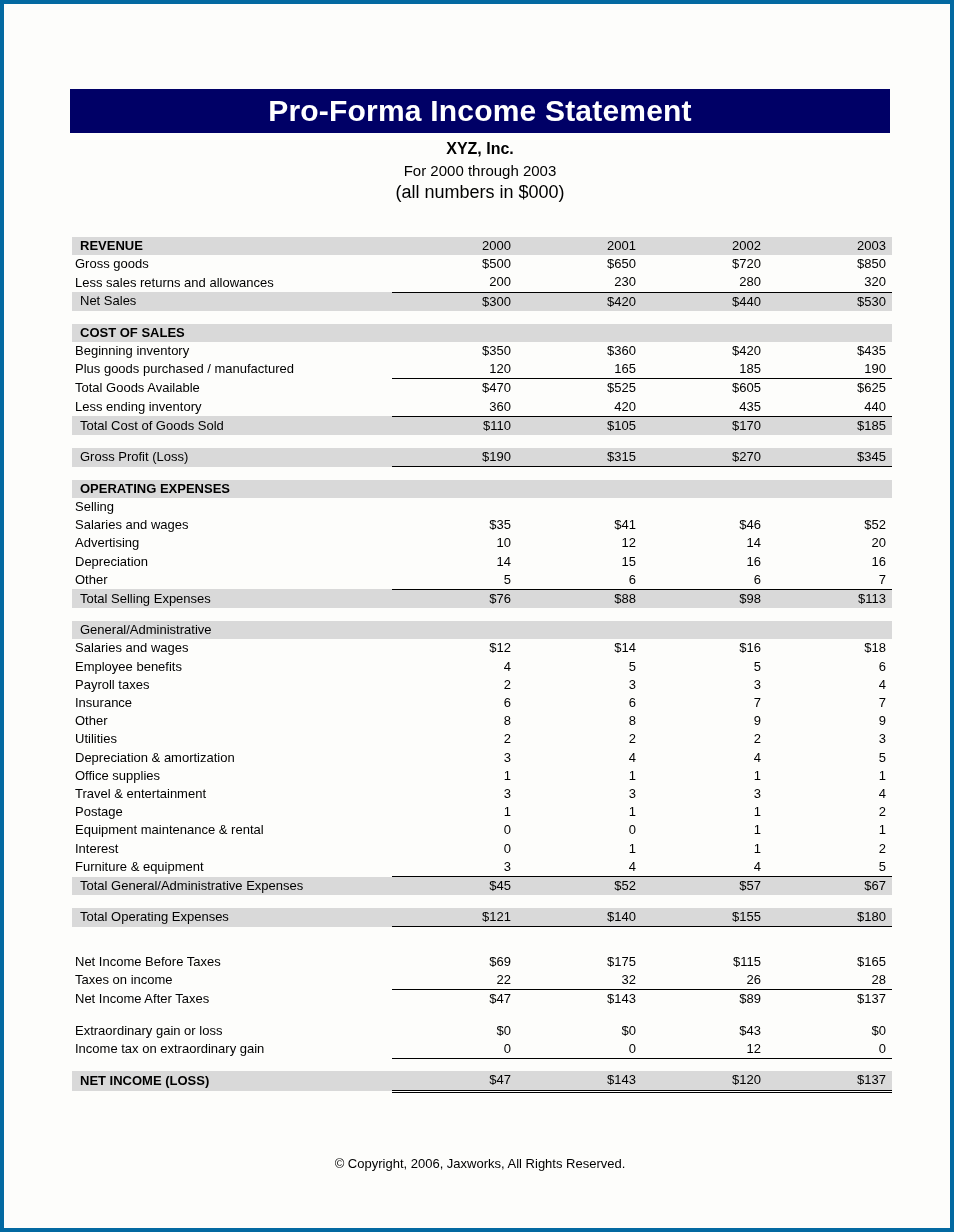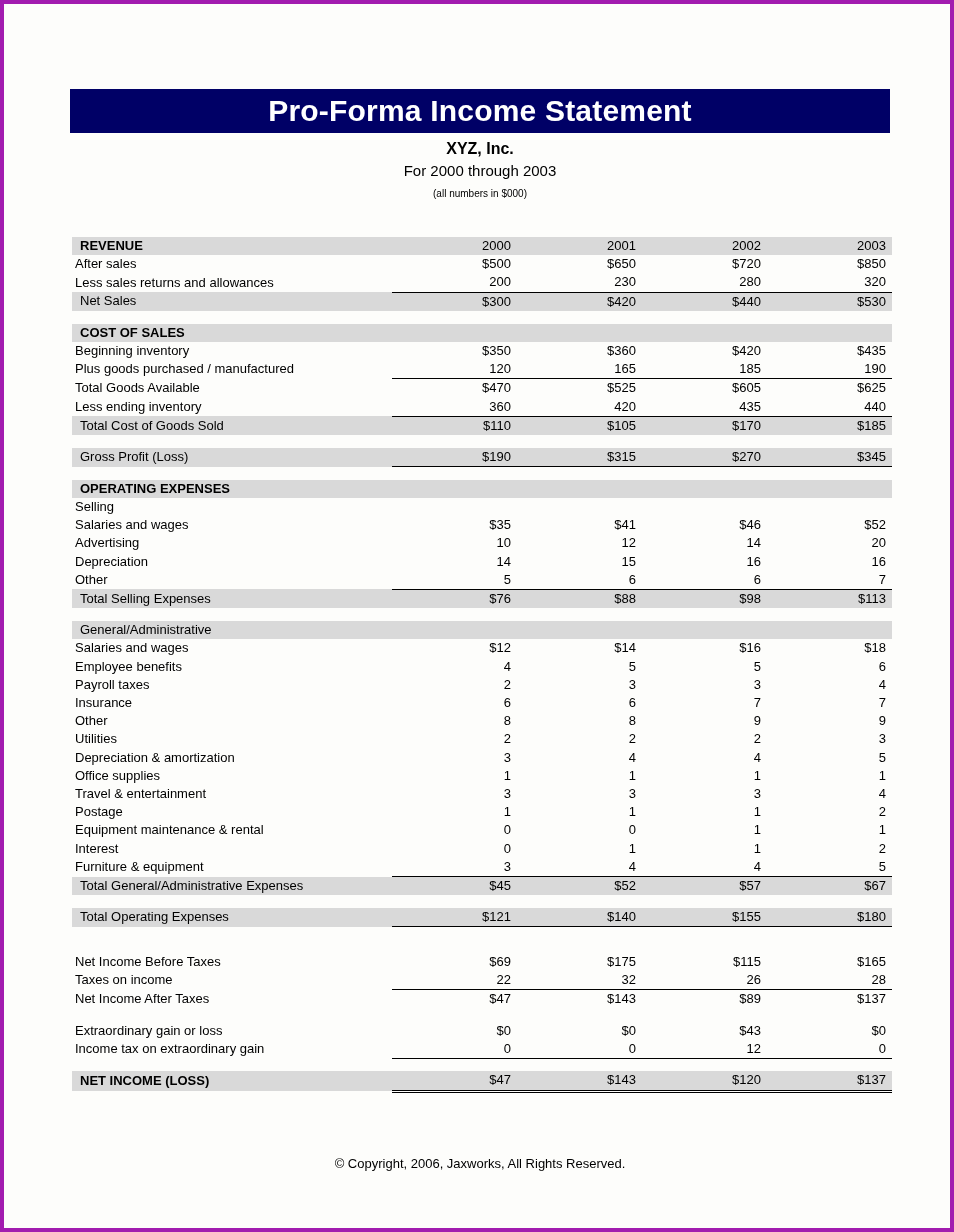--- a/index.html
+++ b/index.html
@@ -12,21 +12,21 @@
     background: #ffffff;
     font-family: "Liberation Sans", sans-serif;
     overflow: hidden;
   }
 
   #page {
     position: relative;
     width: 954px;
     height: 1232px;
     background: #c2410c;
-    border: 4px solid #a21caf;
+    border: 4px solid #0369a1;
     padding: 0;
   }
 
   #sheet {
     position: absolute;
     left: 0; top: 0;
     width: 946px;
     height: 1224px;
     background: #fdfdfb;
   }
@@ -53,21 +53,21 @@
 
   .subhead {
     position: absolute;
     left: 66px;
     width: 820px;
     text-align: center;
     color: #000000;
   }
   .company  { top: 136px; font-size: 16px; font-weight: bold; }
   .period   { top: 158px; font-size: 15px; }
-  .units    { top: 184px; font-size: 10px; }
+  .units    { top: 178px; font-size: 18px; }
 
   
   .tbl {
     position: absolute;
     left: 68px;
     top: 233px;
     width: 820px;
     border-collapse: collapse;
     table-layout: fixed;
     font-size: 13px;
@@ -141,21 +141,21 @@
       <tbody>
 
         <tr class="shade">
           <td class="label ind0 bold">REVENUE</td>
           <td class="num">2000</td>
           <td class="num">2001</td>
           <td class="num">2002</td>
           <td class="num">2003</td>
         </tr>
         <tr class="plain">
-          <td class="label ind0">After sales</td>
+          <td class="label ind0">Gross goods</td>
           <td class="num">$500</td>
           <td class="num">$650</td>
           <td class="num">$720</td>
           <td class="num">$850</td>
         </tr>
         <tr class="plain">
           <td class="label ind1">Less sales returns and allowances</td>
           <td class="num rule-bottom">200</td>
           <td class="num rule-bottom">230</td>
           <td class="num rule-bottom">280</td>

